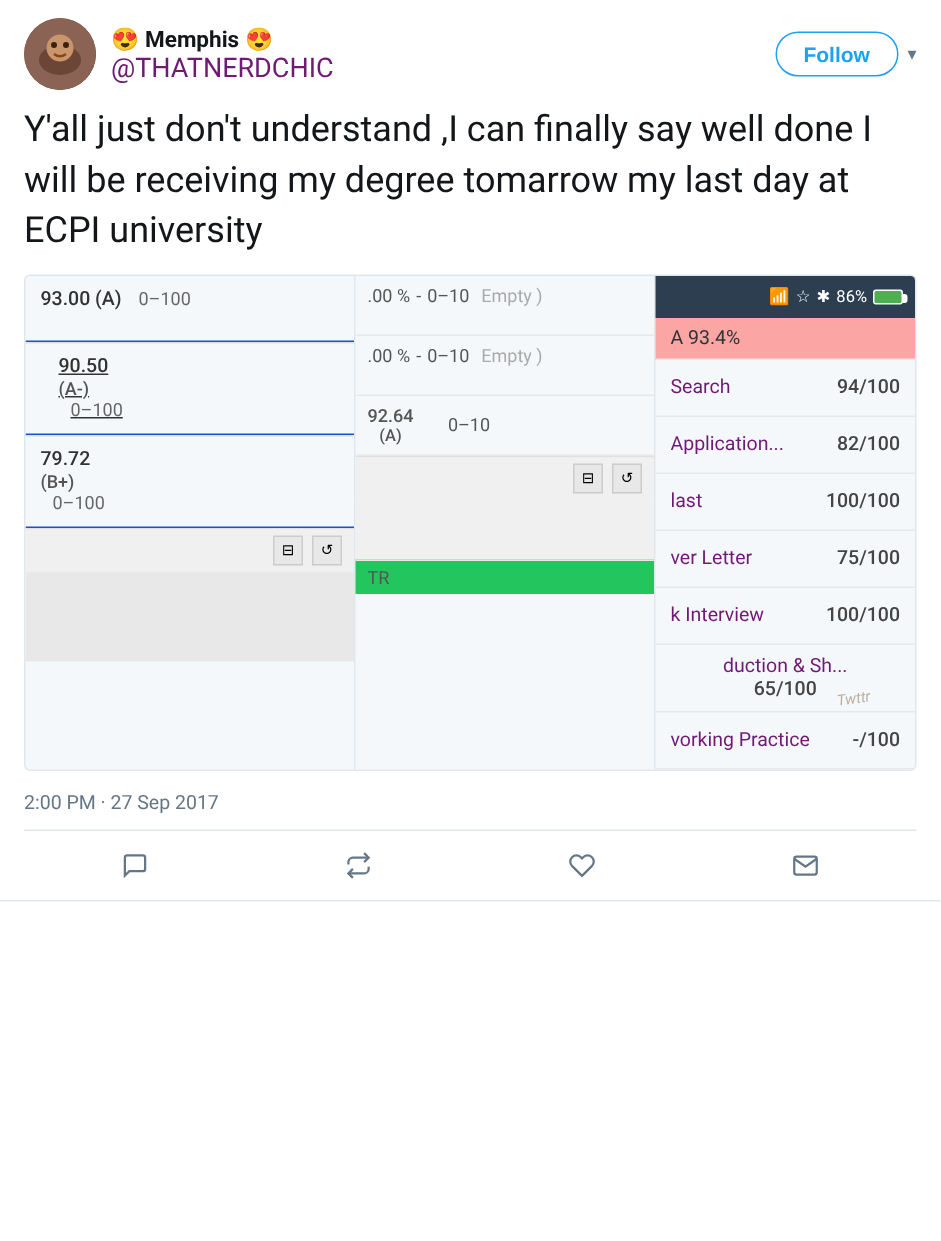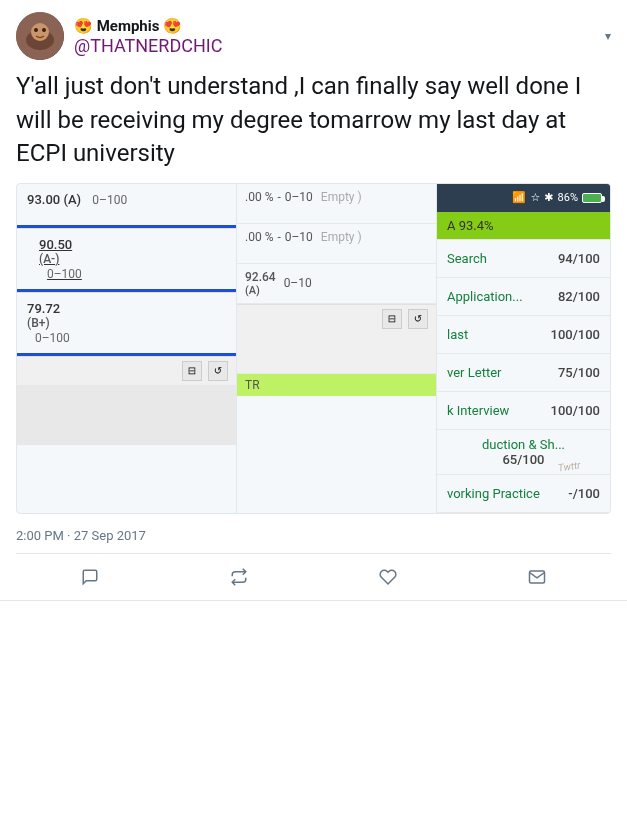--- a/index.html
+++ b/index.html
@@ -95,21 +95,21 @@
       border-radius: 4px;
       overflow: hidden;
       margin-bottom: 10px;
       background: #f5f8fa;
       position: relative;
     }
     .grade-row {
       display: flex;
       align-items: flex-start;
       padding: 8px 10px;
-      border-bottom: 3px solid #1d4ed8;
+      border-bottom: 1px solid #1d4ed8;
       font-size: 13px;
       color: #333;
       min-height: 44px;
     }
     .grade-score {
       font-weight: 500;
       margin-right: 8px;
       min-width: 75px;
     }
     .grade-range {
@@ -160,21 +160,21 @@
       display: flex;
       align-items: center;
       justify-content: space-between;
       padding: 7px 10px;
       border-bottom: 1px solid #e8e8e8;
       font-size: 13px;
       color: #333;
       min-height: 38px;
     }
     .right-grade-label {
-      color: #15803d;
+      color: #701a75;
       flex: 1;
     }
     .right-grade-score {
       color: #444;
       font-weight: 500;
     }
     .icons-row {
       display: flex;
       justify-content: flex-end;
       padding: 4px 8px;
@@ -188,21 +188,21 @@
       background: #e8e8e8;
       display: flex;
       align-items: center;
       justify-content: center;
       font-size: 10px;
     }
     .tr-label {
       padding: 4px 8px;
       font-size: 12px;
       color: #555;
-      background: #bef264;
+      background: #22c55e;
       border-top: 1px solid #e8e8e8;
     }
     .tweet-timestamp {
       font-size: 13px;
       color: #657786;
       margin-bottom: 10px;
       padding-top: 4px;
     }
     .tweet-actions {
       display: flex;
@@ -232,20 +232,21 @@
     }
     .mid-row {
       display: flex;
       align-items: flex-start;
       padding: 6px 8px;
       border-bottom: 1px solid #e8e8e8;
       font-size: 12px;
       color: #555;
       min-height: 40px;
       gap: 4px;
+      text-align: center;
     }
     .left-panel {
       width: 220px;
       border-right: 1px solid #e1e8ed;
       flex-shrink: 0;
     }
     .right-panel {
       flex: 1;
       display: flex;
       flex-direction: column;
@@ -274,20 +275,21 @@
       <div class="user-info">
         <div class="display-name">
           <span>😍</span>
           <span>Memphis</span>
           <span>😍</span>
         </div>
         <div class="username">@THATNERDCHIC</div>
       </div>
     </div>
     <div class="follow-btn-area">
+      <button class="follow-btn">Follow</button>
       <span class="chevron-down">▾</span>
     </div>
   </div>
 
   <div class="tweet-text">Y'all just don't understand ,I can finally say well done I will be receiving my degree tomarrow my last day at ECPI university</div>
 
   <div class="tweet-image-container" style="position:relative;">
     <div style="display:flex; width:100%;">
 
       <div class="left-panel">
@@ -345,21 +347,21 @@
 
         <div class="mid-row">
           <span>.00 %</span>
           <span>-</span>
           <span>0–10</span>
           <br>
           <span style="color:#aaa;">Empty )</span>
         </div>
 
         <div class="mid-row" style="flex-direction:column;">
-          <div style="display:flex; gap:8px; align-items:center;">
+          <div style="display:flex; gap:23px; align-items:center;">
             <span style="font-weight:500;">
               <span>92.64</span>
               <span style="display:block; font-size:11px;">(A)</span>
             </span>
             <span>0–10</span>
           </div>
         </div>
 
         <div class="section-divider"></div>
 
@@ -377,21 +379,21 @@
         <div class="phone-screenshot">
           <div class="phone-status">
             <span>📶</span>
             <span>☆</span>
             <span>✱</span>
             <span>86%</span>
             <div class="battery-icon"></div>
           </div>
         </div>
 
-        <div style="padding:6px 10px; font-size:13px; color:#333; border-bottom:1px solid #e8e8e8; background:#84cc16;">A  93.4%</div>
+        <div style="padding:6px 10px; font-size:13px; color:#333; border-bottom:1px solid #e8e8e8; background:#fca5a5;">A  93.4%</div>
 
         <div class="right-grades">
           <div class="right-grade-row">
             <span class="right-grade-label">Search</span>
             <span class="right-grade-score">94/100</span>
           </div>
           <div class="right-grade-row">
             <span class="right-grade-label">Application...</span>
             <span class="right-grade-score">82/100</span>
           </div>

